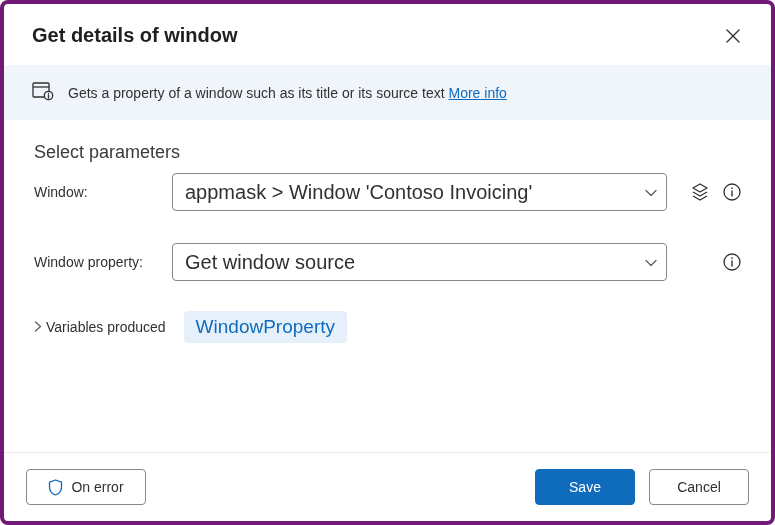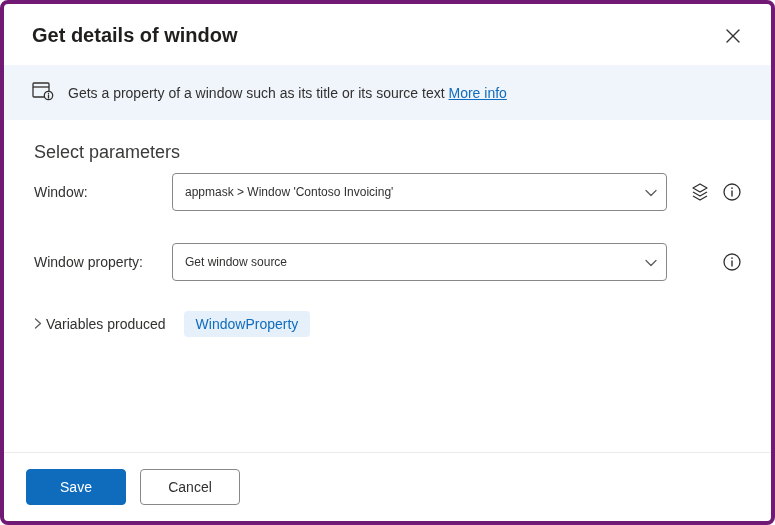--- a/index.html
+++ b/index.html
@@ -86,21 +86,21 @@
     .select {
       width: 100%;
       height: 38px;
       border: 1px solid #8a8886;
       border-radius: 4px;
       padding: 0 36px 0 12px;
       display: flex;
       align-items: center;
       background: #fff;
       cursor: pointer;
-      font-size: 12px;
+      font-size: 20px;
       color: #323130;
     }
     .chevron {
       position: absolute;
       right: 10px;
       top: 50%;
       transform: translateY(-50%);
       pointer-events: none;
       color: #605e5c;
     }
@@ -133,21 +133,21 @@
       color: #323130;
     }
     .vars-toggle .chev {
       color: #605e5c;
     }
     .var-chip {
       background: #e6f0fb;
       color: #0f6cbd;
       padding: 5px 12px;
       border-radius: 4px;
-      font-size: 14px;
+      font-size: 19px;
       cursor: pointer;
     }
     .footer {
       border-top: 1px solid #edebe9;
       padding: 16px 22px;
       display: flex;
       align-items: center;
       justify-content: space-between;
     }
     .btn {
@@ -273,20 +273,26 @@
             </svg>
         </span>
         <span>Variables produced</span>
       </div>
       <span class="var-chip">WindowProperty</span>
     </div>
 
   </div>
 
   <div class="footer">
+    <button class="btn on-error-btn">
+      <svg width="15" height="17" viewBox="0 0 15 17">
+        <path d="M7.5 1 L13.5 3.2 V8 C13.5 12 10.8 14.8 7.5 16 C4.2 14.8 1.5 12 1.5 8 V3.2 Z" fill="none" stroke="#0f6cbd" stroke-width="1.3" stroke-linejoin="round"></path>
+      </svg>
+      <span>On error</span>
+    </button>
     <div class="footer-right">
       <button class="btn primary">
         <span>Save</span>
       </button>
       <button class="btn">
         <span>Cancel</span>
       </button>
     </div>
   </div>
 

